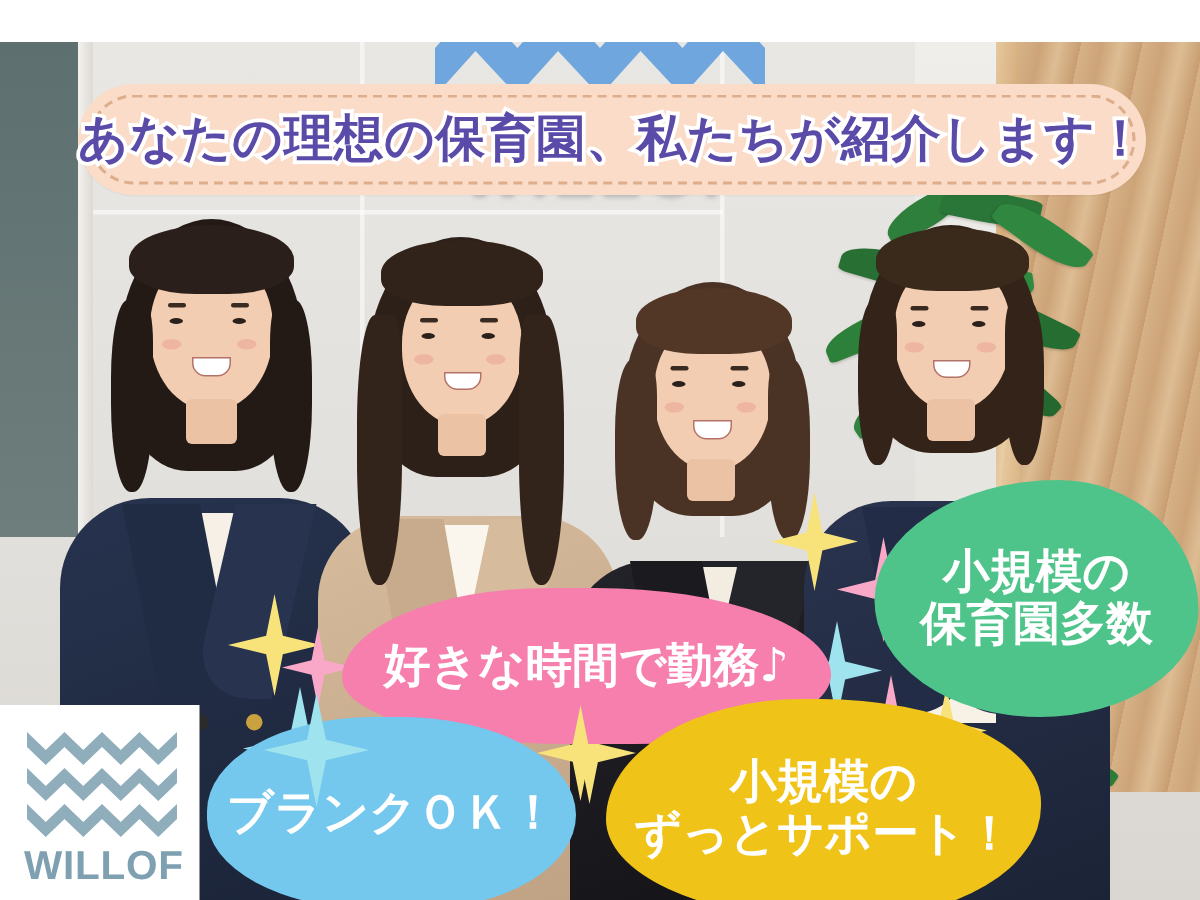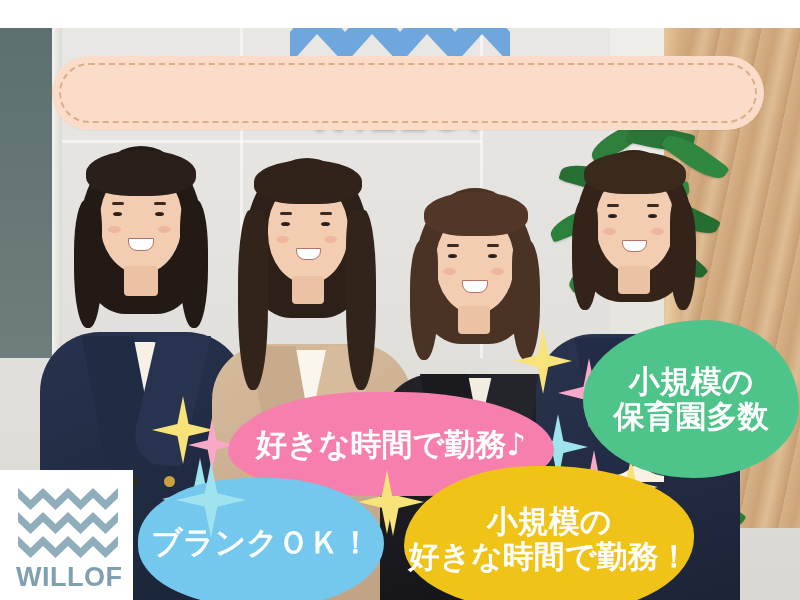--- a/index.html
+++ b/index.html
@@ -243,29 +243,30 @@
 
   <div class="blob blob-blue">
     <div>
       <span>ブランクＯＫ！</span>
     </div>
   </div>
 
   <div class="blob blob-yellow">
     <div>
       <span>小規模の</span>
-      <span>好きな時間で勤務！</span>
+      <span>ずっとサポート！</span>
     </div>
   </div>
 
   <div class="spark" style="left:176px;top:462px;width:70px;height:76px;background:#9ee3ee;"></div>
   <div class="spark" style="left:358px;top:470px;width:58px;height:64px;background:#f8e27a;"></div>
 
   <div class="banner">
     <div class="dash"></div>
+    <div class="btxt">あなたの理想の保育園、私たちが紹介します！</div>
   </div>
 
   <div class="logobox">
     <svg class="logo-zigs" viewBox="0 0 100 72">
       <g fill="#8fadbb">
         <polygon points="0,2 12.5,14 25,2 37.5,14 50,2 62.5,14 75,2 87.5,14 100,2 100,12 87.5,24 75,12 62.5,24 50,12 37.5,24 25,12 12.5,24 0,12"></polygon>
         <polygon points="0,26 12.5,38 25,26 37.5,38 50,26 62.5,38 75,26 87.5,38 100,26 100,36 87.5,48 75,36 62.5,48 50,36 37.5,48 25,36 12.5,48 0,36"></polygon>
         <polygon points="0,50 12.5,62 25,50 37.5,62 50,50 62.5,62 75,50 87.5,62 100,50 100,60 87.5,72 75,60 62.5,72 50,60 37.5,72 25,60 12.5,72 0,60"></polygon>
       </g>
     </svg>

